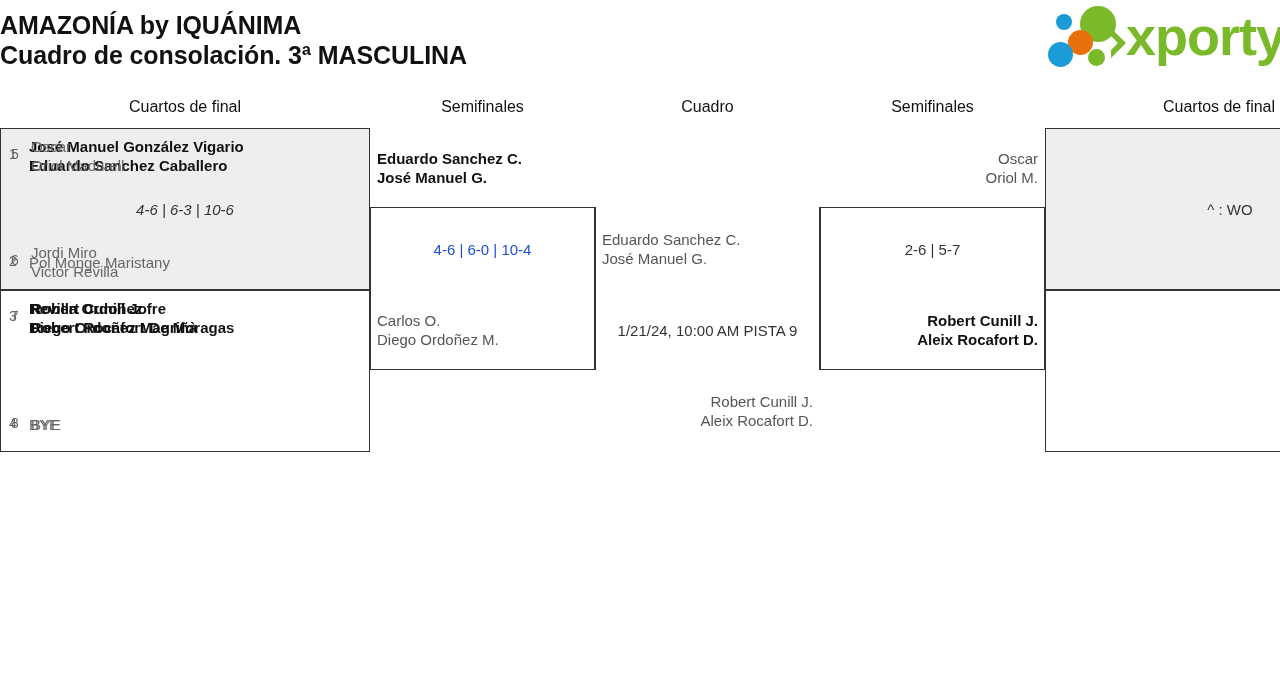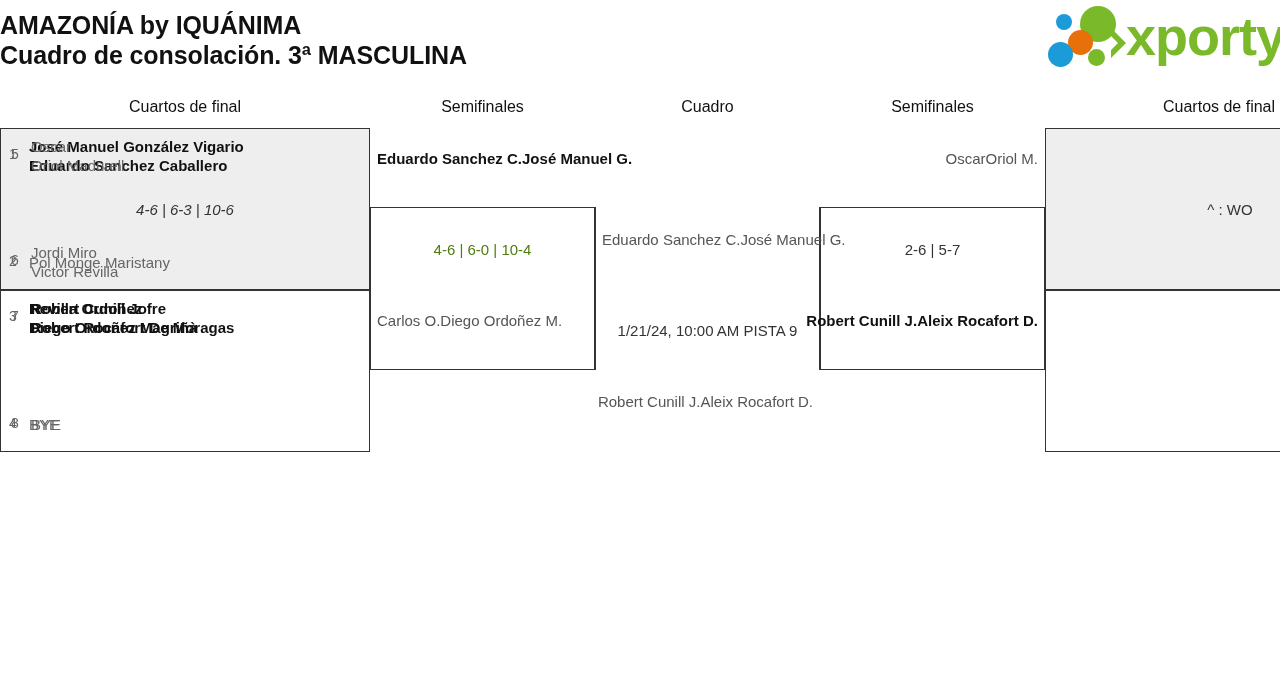--- a/index.html
+++ b/index.html
@@ -177,41 +177,41 @@
     color: #333333;
     white-space: nowrap;
   }
   #qf-left-top-score  { left: 0px;   top: 200px; width: 370px; text-align: center; font-style: italic; }
   #qf-right-top-score { left: 1045px;top: 200px; width: 370px; text-align: center; }
 
   
   .advance-names {
     position: absolute;
     display: flex;
-    flex-direction: row;
+    flex-direction: column;
     white-space: nowrap;
   }
   .advance-names .nm {
     font-size: 15px;
     line-height: 19px;
     color: #555555;
   }
   .advance-names.winner .nm {
     color: #111111;
     font-weight: 700;
   }
   .advance-names.align-left  { text-align: left; align-items: flex-start; }
   .advance-names.align-right { text-align: right; align-items: flex-end; }
 
   
   #sf-left-winner { left: 377px;  top: 149px; }
   #sf-left-loser  { left: 377px;  top: 311px; }
   #sf-left-score  {
     position: absolute; left: 370px; top: 240px; width: 225px;
-    text-align: center; font-size: 15px; line-height: 19px; color: #4d7c0f;
+    text-align: center; font-size: 15px; line-height: 19px; color: #1d4ed8;
   }
 
   
   #final-top-names { left: 602px; top: 230px; }
   #final-bot-names { right: 467px; top: 392px; }
   #final-schedule {
     position: absolute; left: 595px; top: 321px; width: 225px;
     text-align: center; font-size: 15px; line-height: 19px; color: #333333;
     white-space: nowrap;
   }

